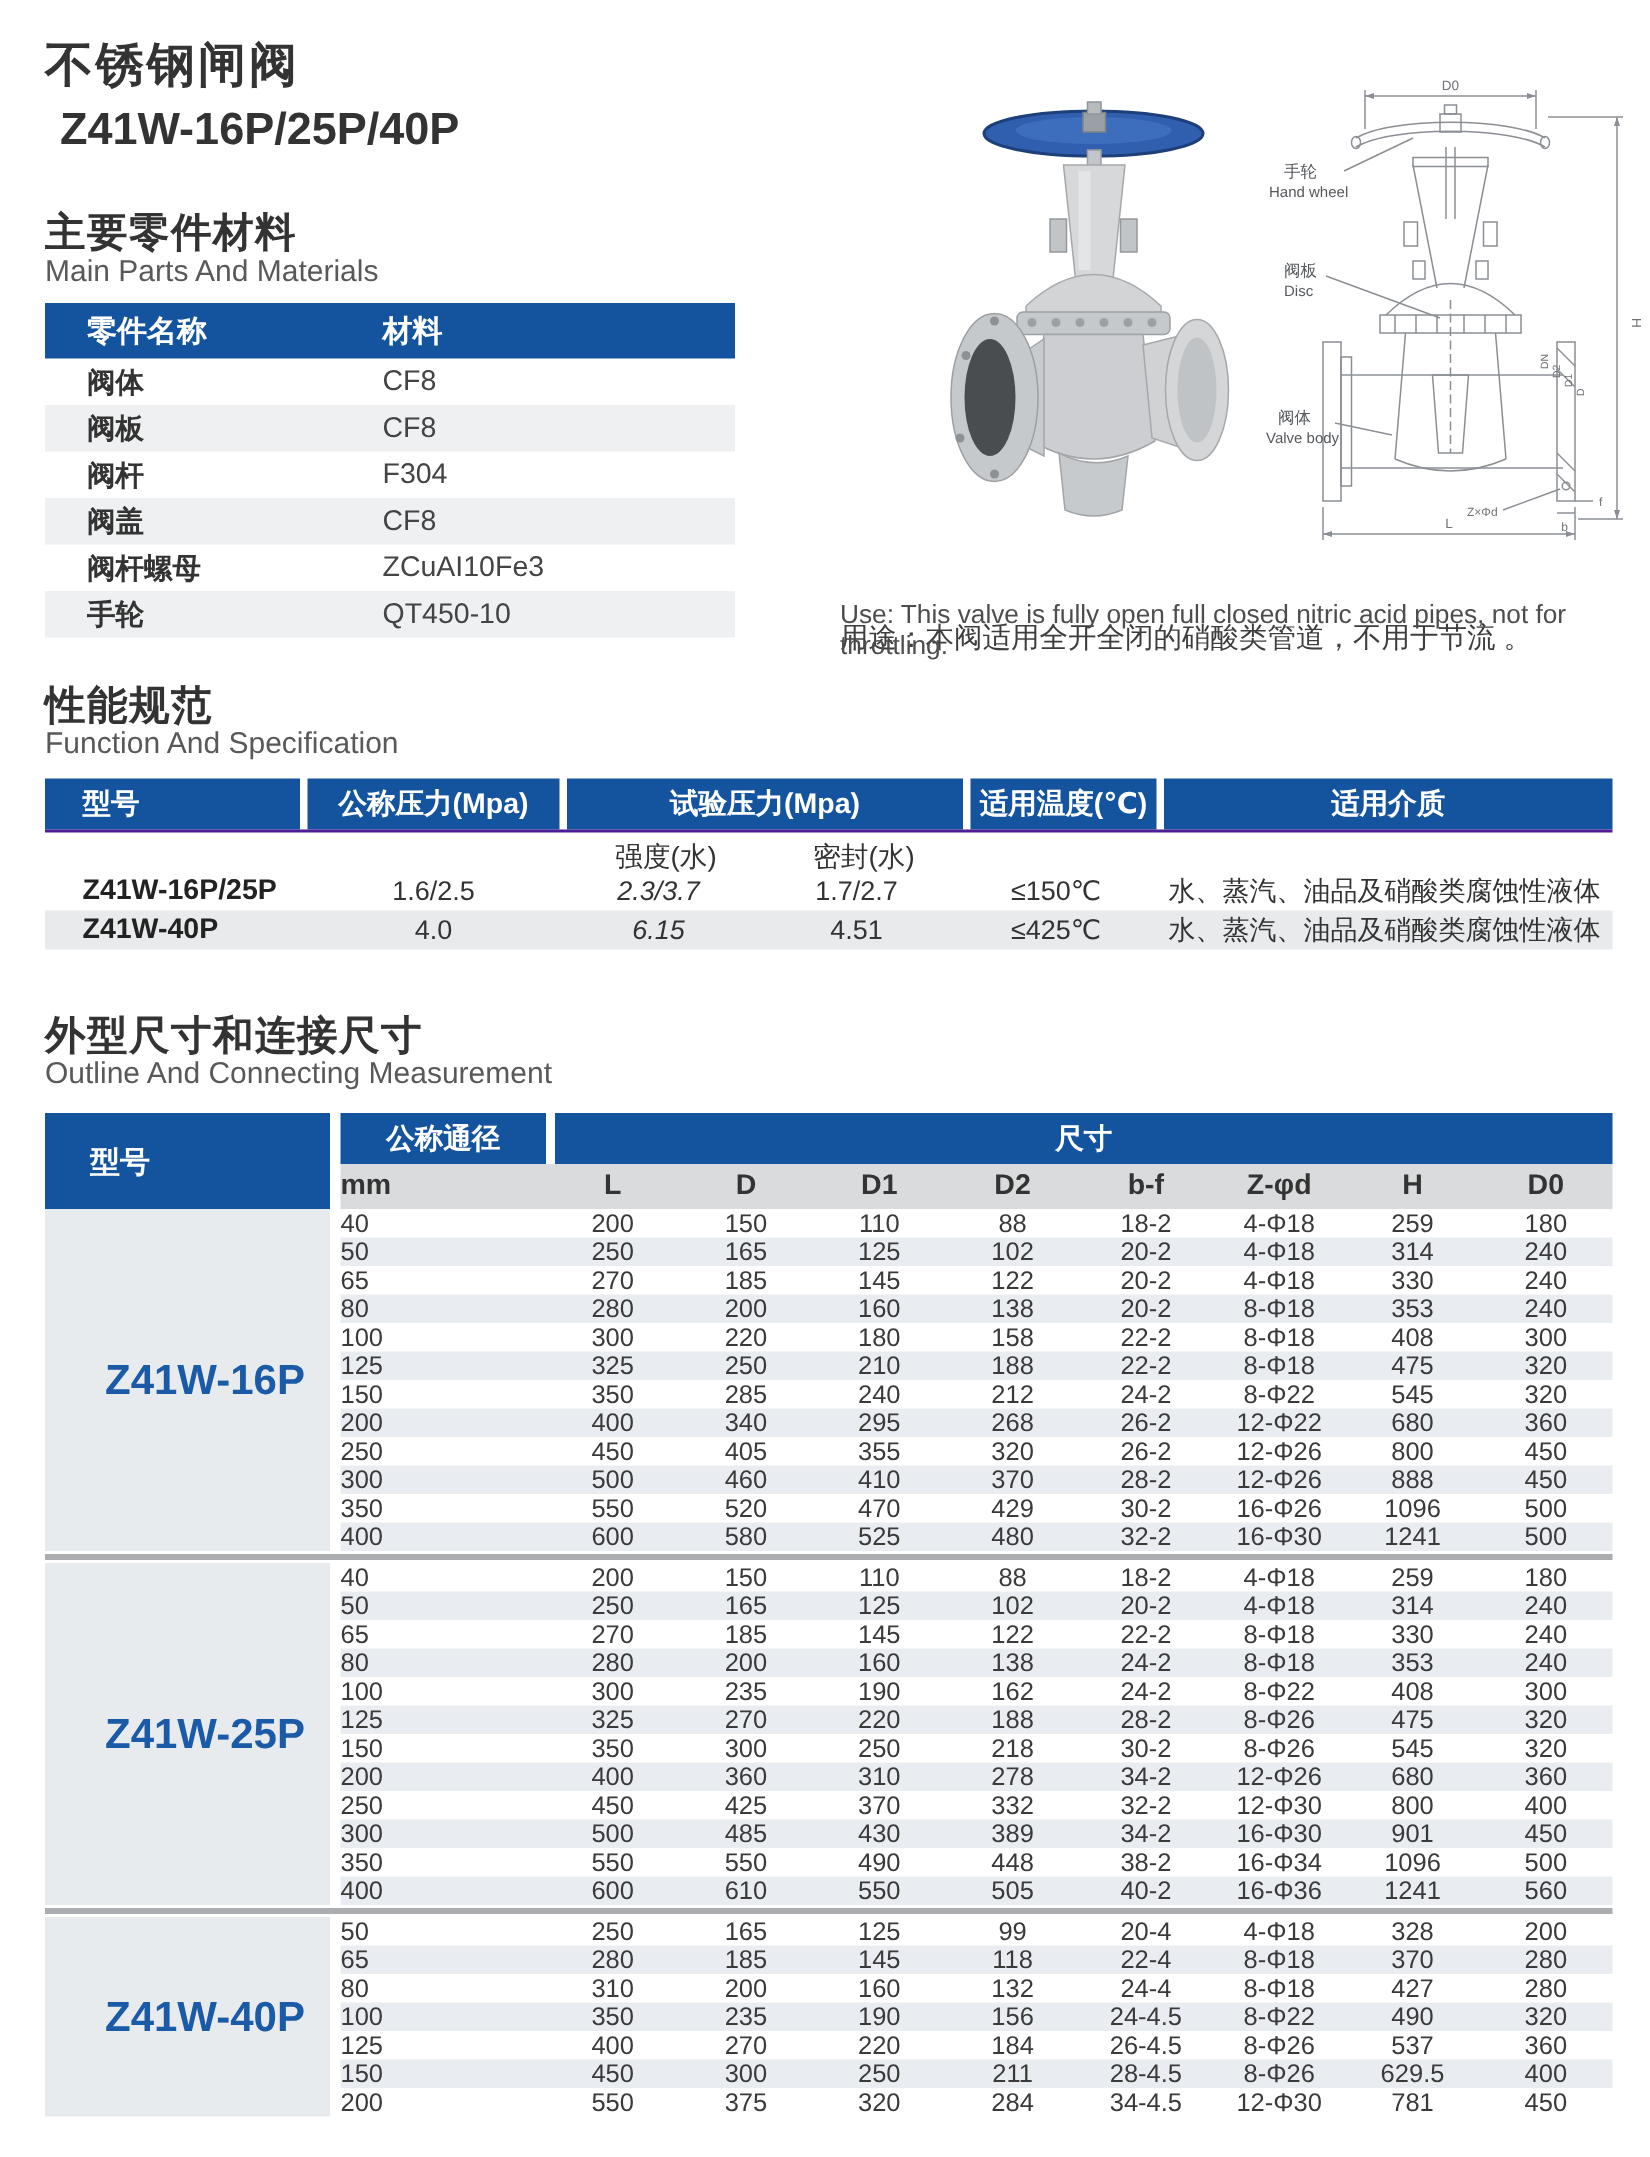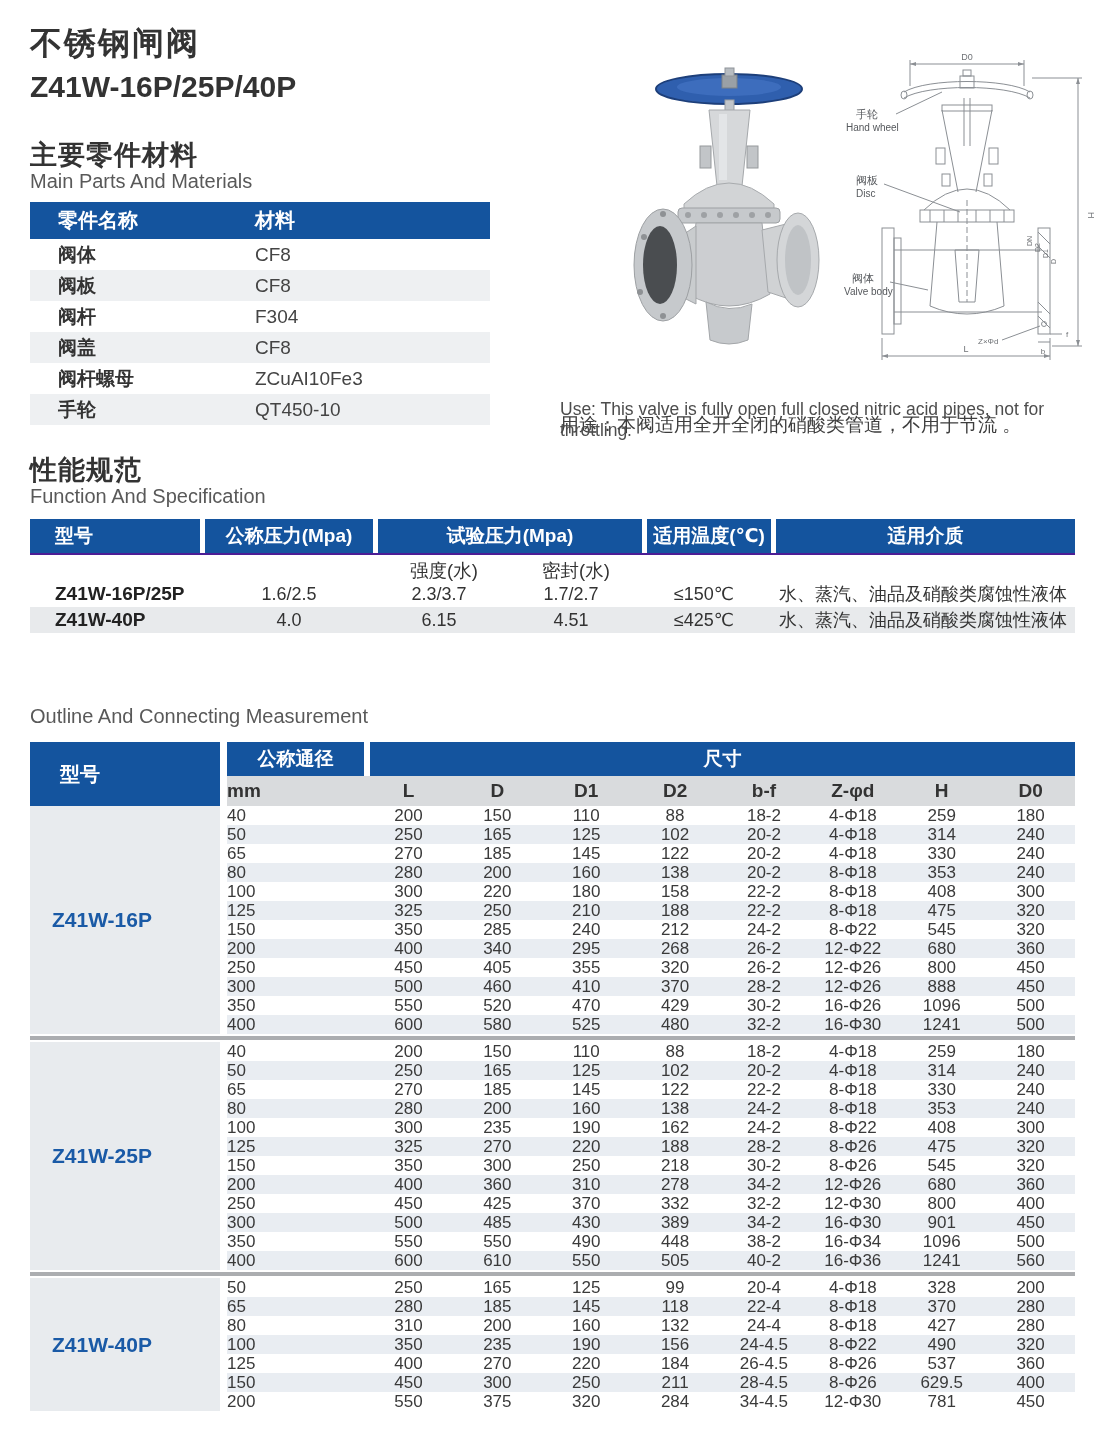--- a/index.html
+++ b/index.html
@@ -2,21 +2,21 @@
 <html><head>
 <meta charset="utf-8">
 <style>
   * { margin:0; padding:0; box-sizing:border-box; }
   html,body { background:#ffffff; }
   body { font-family:"Liberation Sans","DejaVu Sans",sans-serif; color:#333; }
   .page { position:relative; width:1100px; height:1438px; background:#fff; overflow:hidden; }
 
   
   .title-cn { position:absolute; left:30px; top:22px; font-size:32px; font-weight:800; color:#333; letter-spacing:2px; }
-  .title-model { position:absolute; left:30px; top:70px; font-size:30px; font-weight:700; color:#333; }
+  .title-model { position:absolute; left:40px; top:70px; font-size:30px; font-weight:700; color:#333; }
 
   .sec-cn { position:absolute; left:30px; font-size:27px; font-weight:700; color:#333; letter-spacing:1px; }
   .sec-en { position:absolute; left:30px; font-size:20px; color:#595959; }
 
   
   .mat-table { position:absolute; left:30px; top:202px; width:460px; }
   .mat-head { display:flex; height:37px; background:#14549E; color:#fff; font-size:20px; font-weight:700; align-items:center; }
   .mat-head .c1 { padding-left:28px; width:225px; }
   .mat-row { display:flex; height:31px; align-items:center; font-size:19px; }
   .mat-row.alt { background:#EEF0F2; }
@@ -35,37 +35,37 @@
   .spec-head { display:flex; gap:5px; height:34px; }
   .spec-head > div { background:#14549E; color:#fff; font-weight:700; font-size:19px; display:flex; align-items:center; justify-content:center; }
   .sh-model { width:170px; justify-content:flex-start !important; padding-left:25px; }
   .sh-pn { width:168px; } .sh-test { width:264px; } .sh-temp { width:124px; } .sh-media { flex:1; }
   .spec-subhead { position:relative; height:28px; border-top:2px solid #4c1d95; font-size:18.5px; color:#333; }
   .sub-str { position:absolute; left:348px; width:132px; text-align:center; top:3px; }
   .sub-seal { position:absolute; left:480px; width:132px; text-align:center; top:3px; }
   .spec-row { display:flex; height:26px; align-items:center; font-size:18px; color:#333; }
   .spec-row.alt { background:#E8EAEC; }
   .sc-model { width:175px; padding-left:25px; font-weight:700; font-size:19px; color:#222; }
-  .sc-pn { width:168px; text-align:center; } .sc-str { width:132px; text-align:center; }
+  .sc-pn { width:168px; text-align:center; } .sc-str { width:132px; text-align:center;font-style:italic; }
   .sc-seal { width:132px; text-align:center; } .sc-temp { width:134px; text-align:center; }
   .sc-media { flex:1; text-align:center; }
 
   
   .dim-table { position:absolute; left:30px; top:742px; width:1045px; }
   .dim-head { display:flex; }
   .dh-model { width:190px; height:64px; background:#14549E; color:#fff; font-weight:700; font-size:20px; display:flex; align-items:center; padding-left:30px; margin-right:7px; }
   .dh-right { flex:1; }
   .dh-row1 { display:flex; height:34px; }
   .dh-dn { width:137px; background:#14549E; color:#fff; font-weight:700; font-size:19px; display:flex; align-items:center; justify-content:center; margin-right:6px; }
   .dh-size { flex:1; background:#14549E; color:#fff; font-weight:700; font-size:19px; display:flex; align-items:center; justify-content:center; }
   .dh-row2 { display:flex; height:30px; background:#D9DBDD; align-items:center; font-weight:700; font-size:19px; color:#333; }
   .dn-col { width:137px; text-align:left; }
   .dim-cell { flex:1; text-align:center; }
   .dim-section { display:flex; }
-  .dim-model { width:190px; background:#E8EBEE; margin-right:7px; display:flex; align-items:center; padding-left:22px; font-size:21px; font-weight:700; color:#1A5AA6; }
+  .dim-model { width:190px; background:#E8EBEE; margin-right:7px; display:flex; align-items:center; padding-left:40px; font-size:28px; font-weight:700; color:#1A5AA6; }
   .dim-rows { flex:1; }
   .dim-row { display:flex; height:19px; align-items:center; font-size:17px; color:#3a3a3a; }
   .dim-row.alt { background:#E9EDF2; }
   .dim-divider { height:4px; background:#ABADB0; margin:2px 0; }
 
   svg text { font-family:"Liberation Sans","DejaVu Sans",sans-serif; }
 </style>
 </head>
 <body>
 
@@ -262,20 +262,21 @@
           <span class="sc-model">Z41W-40P</span>
           <span class="sc-pn">4.0</span>
           <span class="sc-str">6.15</span>
           <span class="sc-seal">4.51</span>
           <span class="sc-temp">≤425℃</span>
           <span class="sc-media">水、蒸汽、油品及硝酸类腐蚀性液体</span>
         </div>
       </div>
   </div>
 
+  <div class="sec-cn" style="top:672px;">外型尺寸和连接尺寸</div>
   <div class="sec-en" style="top:705px;">Outline And Connecting Measurement</div>
 
   <div class="dim-table">
     <div class="dim-head">
       <div class="dh-model">型号</div>
       <div class="dh-right">
         <div class="dh-row1">
           <div class="dh-dn">公称通径</div>
           <div class="dh-size">尺寸</div>
         </div>

